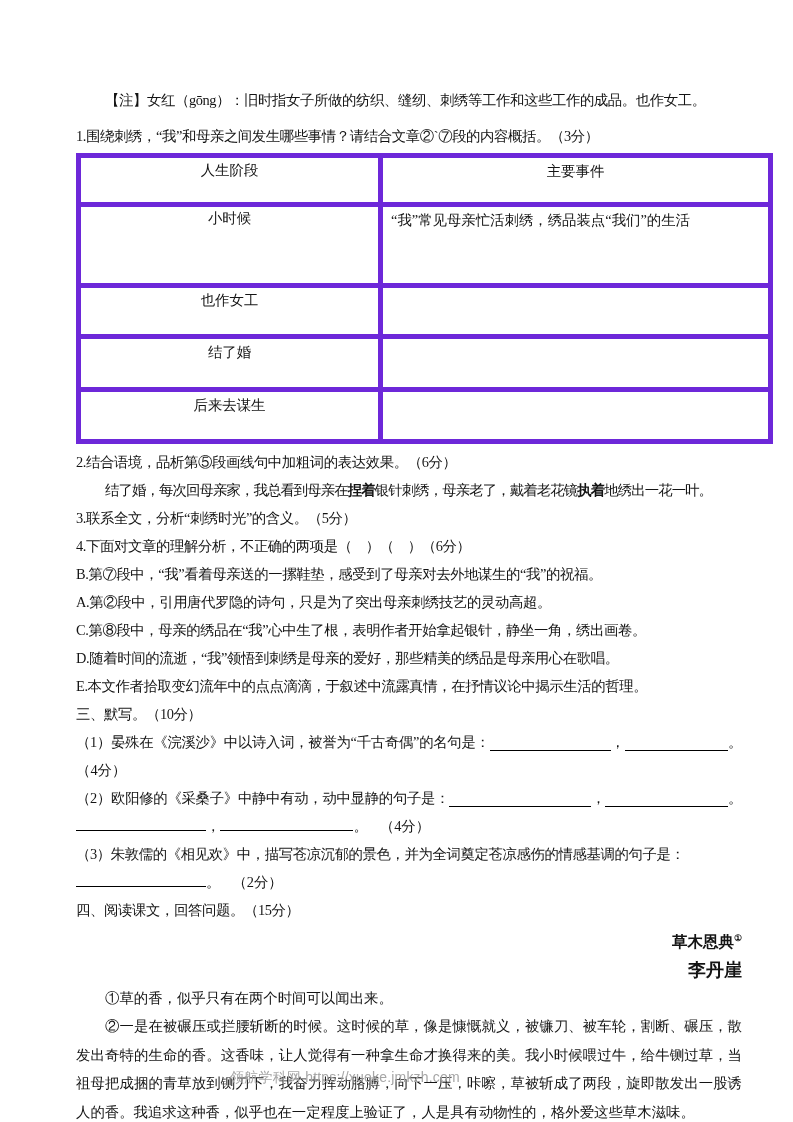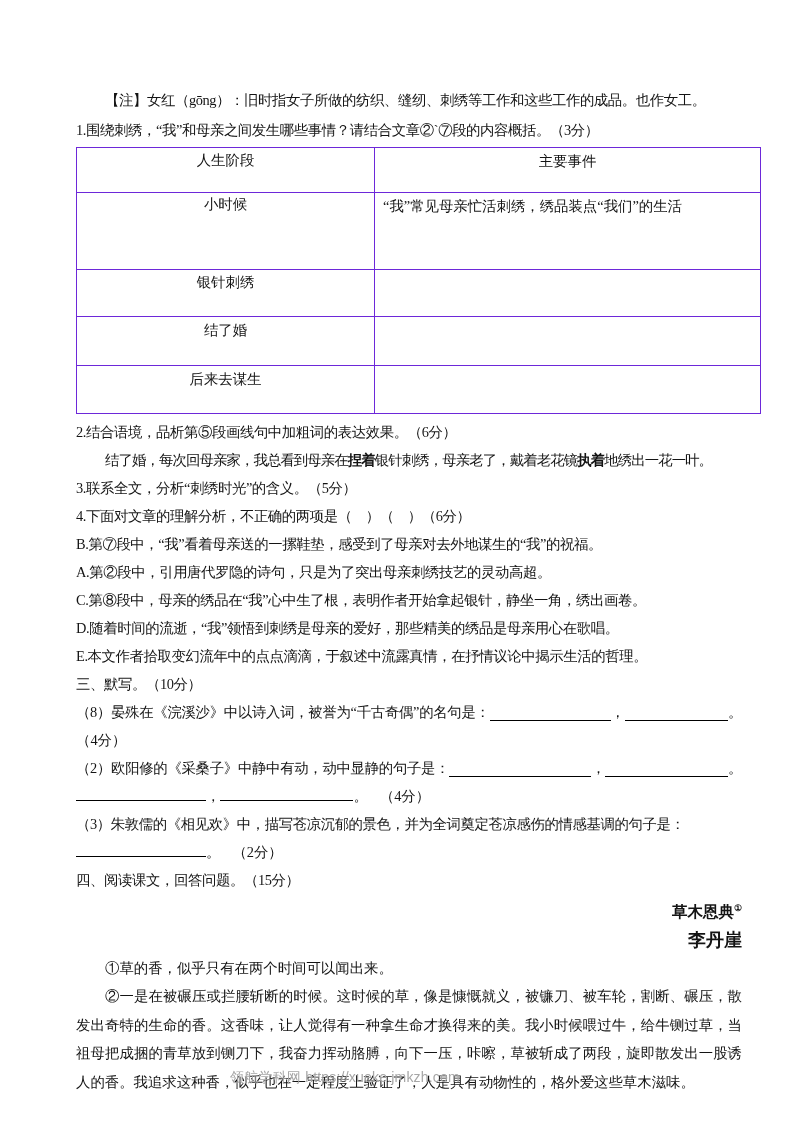--- a/index.html
+++ b/index.html
@@ -17,21 +17,21 @@
     position:absolute; left:76px; top:88px; width:666px;
   }
   .ln  { line-height:28px; }
   .ln24 { line-height:24px; }
   .indent { padding-left:29px; }
   .oneline { white-space:nowrap; overflow:hidden; letter-spacing:-0.4px; }
   b.kw { font-weight:bold; }
 
   
   table.qtable { border-collapse:collapse; table-layout:fixed; width:666px; margin:5px 0 4px 0; }
-  .qtable td { border:1px solid #6d28d9; vertical-align:top; padding:0; }
+  .qtable td { border:5px solid #6d28d9; vertical-align:top; padding:0; }
   .qtable td.c1 { width:297px; text-align:center; }
   .qtable td.c2 { width:369px; padding:1px 8px 18px 8px; text-align:left; }
   .qtable tr.hrow td { height:25px; line-height:25px; }
   .qtable tr.r1 td { height:57px; line-height:23px; }
   .qtable tr.r1 td.c2 { line-height:24px; }
   .qtable tr.r2 td { height:27px; line-height:25px; }
   .qtable tr.r3 td { height:29px; line-height:27px;text-align:center; }
   .qtable tr.r4 td { height:28px; line-height:26px; }
 
   
@@ -64,34 +64,34 @@
   }
 </style>
 </head>
 <body>
 
 <div class="page">
   <div class="content">
 
     <div class="ln24 indent oneline"><span>【注】女红（gōng）：旧时指女子所做的纺织、缝纫、刺绣等工作和这些工作的成品。也作女工。</span></div>
 
-    <div class="ln24 oneline" style="margin-top:6px;"><span>1.围绕刺绣，“我”和母亲之间发生哪些事情？请结合文章②`⑦段的内容概括。（3分）</span></div>
+    <div class="ln24 oneline" style="margin-top:12px;"><span>1.围绕刺绣，“我”和母亲之间发生哪些事情？请结合文章②`⑦段的内容概括。（3分）</span></div>
 
     <table class="qtable">
       <tbody>
         <tr class="hrow">
           <td class="c1">人生阶段</td>
           <td class="c2" style="text-align:center;">主要事件</td>
         </tr>
         <tr class="r1">
           <td class="c1">小时候</td>
           <td class="c2">“我”常见母亲忙活刺绣，绣品装点“我们”的生活</td>
         </tr>
         <tr class="r2">
-          <td class="c1">银针刺绣</td>
+          <td class="c1">也作女工</td>
           <td class="c2"></td>
         </tr>
         <tr class="r3">
           <td class="c1">结了婚</td>
           <td class="c2"></td>
         </tr>
         <tr class="r4">
           <td class="c1">后来去谋生</td>
           <td class="c2"></td>
         </tr>
@@ -110,21 +110,21 @@
 
     <div class="ln oneline">B.第⑦段中，“我”看着母亲送的一摞鞋垫，感受到了母亲对去外地谋生的“我”的祝福。</div>
     <div class="ln oneline">A.第②段中，引用唐代罗隐的诗句，只是为了突出母亲刺绣技艺的灵动高超。</div>
     <div class="ln oneline">C.第⑧段中，母亲的绣品在“我”心中生了根，表明作者开始拿起银针，静坐一角，绣出画卷。</div>
     <div class="ln oneline">D.随着时间的流逝，“我”领悟到刺绣是母亲的爱好，那些精美的绣品是母亲用心在歌唱。</div>
     <div class="ln oneline">E.本文作者拾取变幻流年中的点点滴滴，于叙述中流露真情，在抒情议论中揭示生活的哲理。</div>
 
     <div class="ln oneline">三、默写。（10分）</div>
 
     <div class="flexline">
-      <span class="txt">（8）晏殊在《浣溪沙》中以诗入词，被誉为“千古奇偶”的名句是：</span>
+      <span class="txt">（1）晏殊在《浣溪沙》中以诗入词，被誉为“千古奇偶”的名句是：</span>
       <span class="blank" style="flex-basis:150px;"></span>
       <span class="txt">，</span>
       <span class="blank" style="flex-basis:128px;"></span>
       <span class="txt">。</span>
     </div>
     <div class="ln">（4分）</div>
 
     <div class="flexline">
       <span class="txt">（2）欧阳修的《采桑子》中静中有动，动中显静的句子是：</span>
       <span class="blank" style="flex-basis:148px;"></span>

